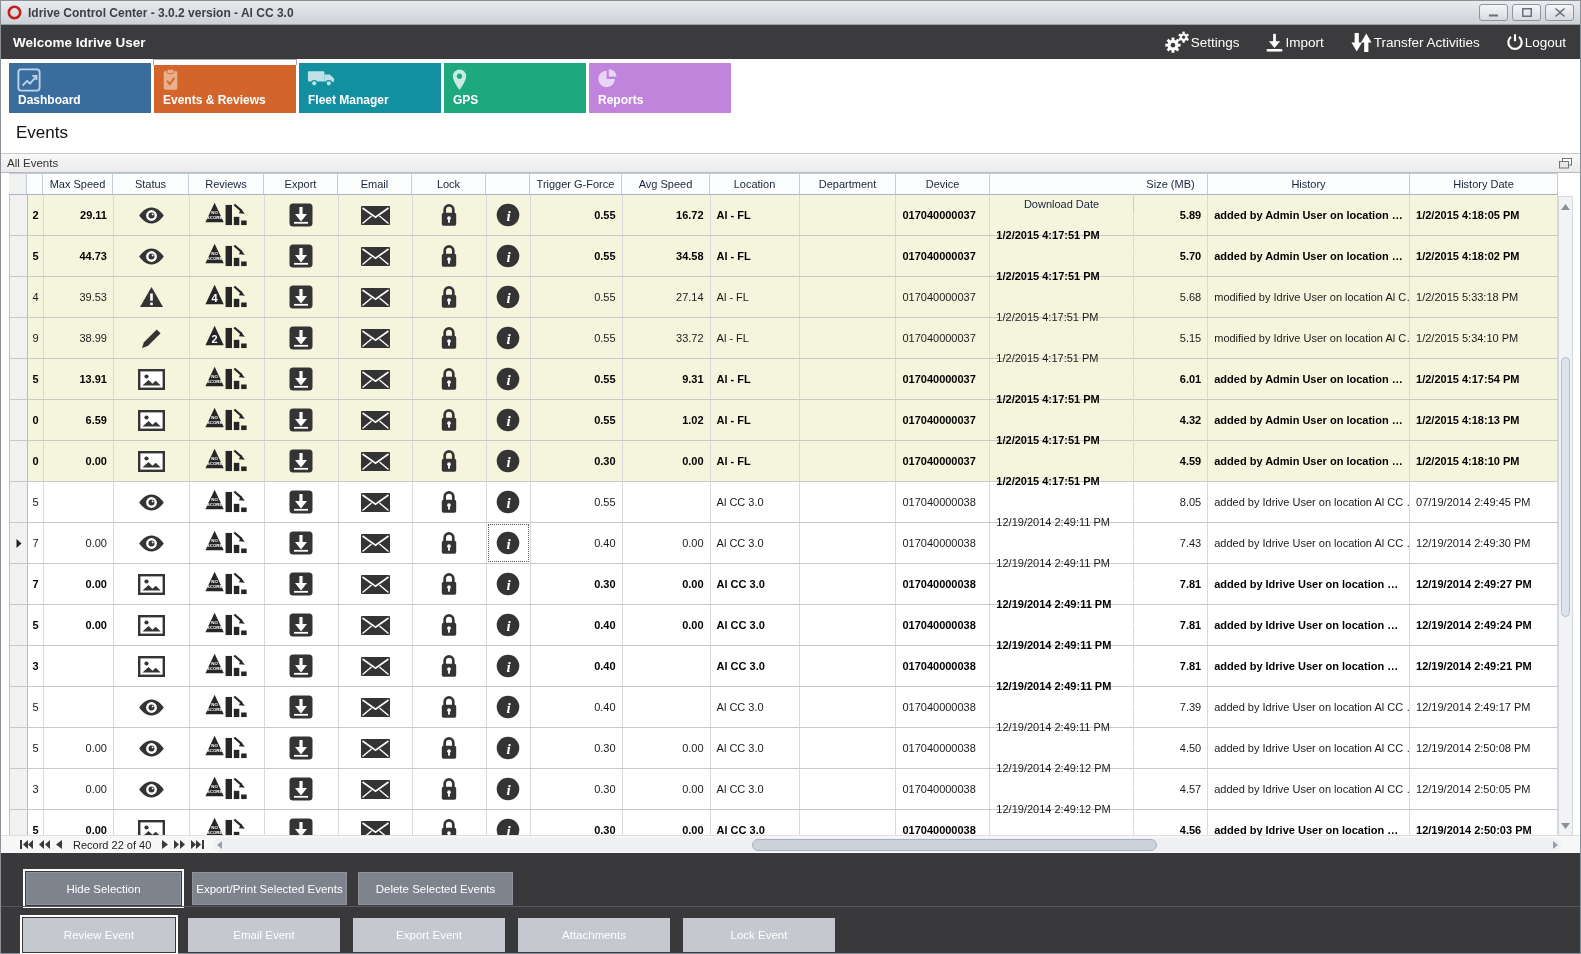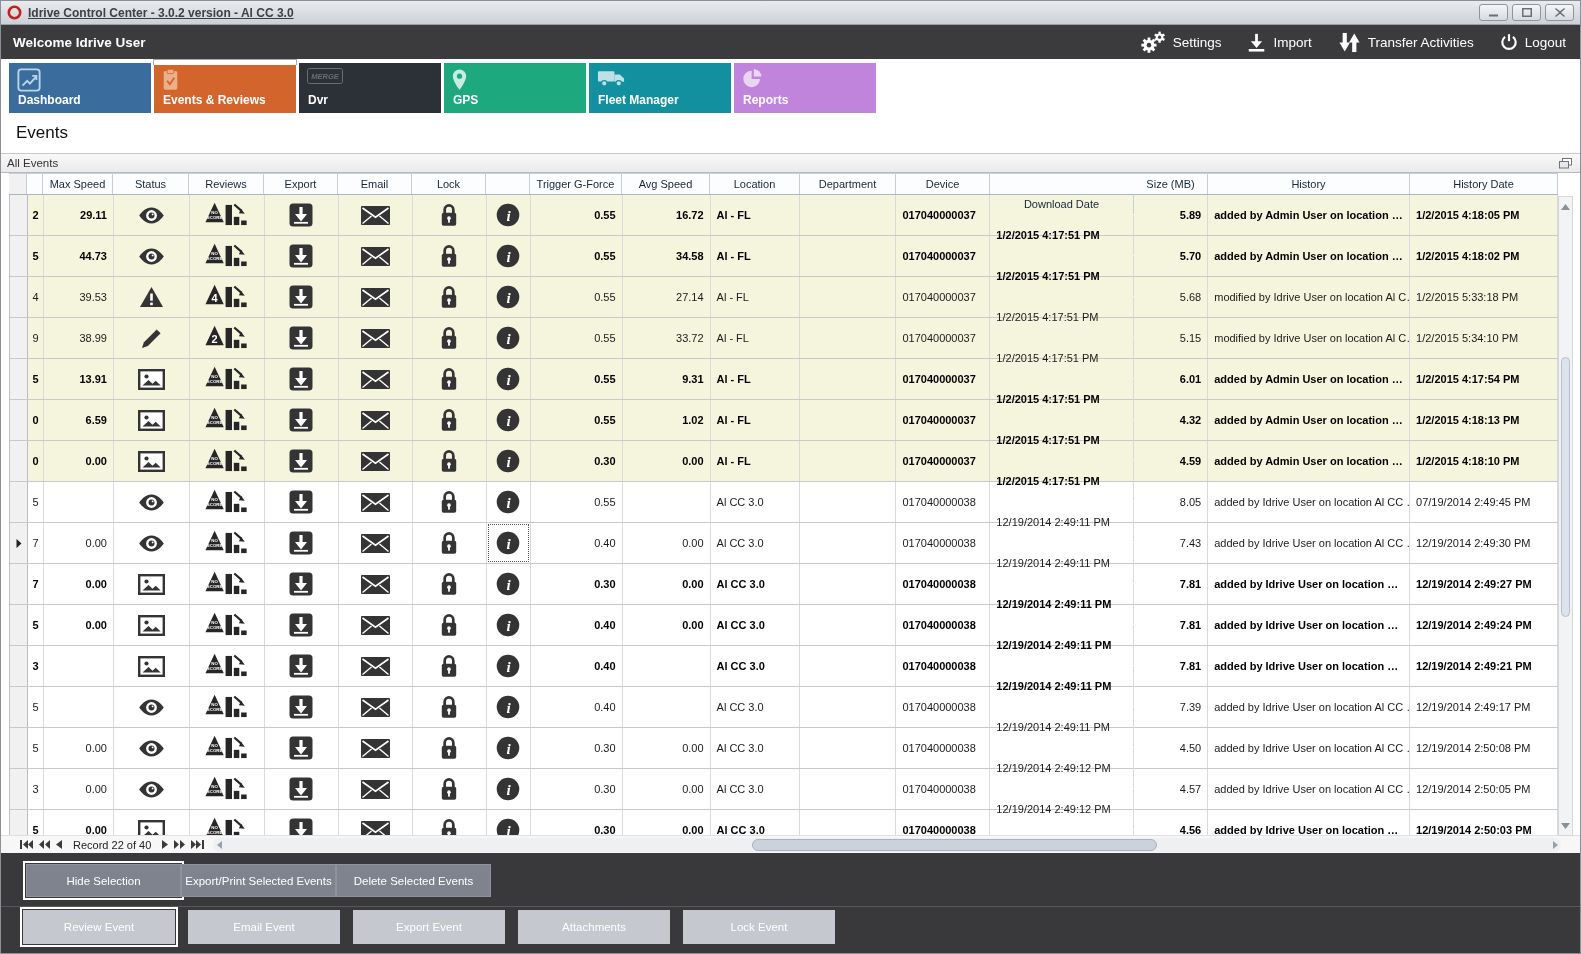--- a/index.html
+++ b/index.html
@@ -3,30 +3,30 @@
 <meta charset="utf-8">
 <style>
   * { box-sizing: border-box; margin: 0; padding: 0; }
   html,body { width:1581px; height:954px; overflow:hidden; }
   body { font-family:"Liberation Sans","DejaVu Sans",sans-serif; background:#fff; font-size:11px; color:#1a1a1a; }
   .window { width:1581px; height:954px; border:1px solid #8a9097; display:flex; flex-direction:column; background:#fff; }
 
   
   .titlebar { height:24px; background:linear-gradient(#e9ebee,#ccd1d7); border-bottom:1px solid #9aa0a8;
               display:flex; align-items:center; padding:0 6px; flex:0 0 auto; }
-  .titlebar .app-title { font-size:12px; font-weight:bold; color:#3c4147; margin-left:6px; flex:1;text-decoration:underline; }
+  .titlebar .app-title { font-size:12px; font-weight:bold; color:#3c4147; margin-left:6px; flex:1; }
   .win-btns { display:flex; gap:4px; }
   .win-btn { width:29px; height:17px; border:1px solid #8f959d; border-radius:3px;
              background:linear-gradient(#f5f6f8,#d7dadf); display:flex; align-items:center; justify-content:center; }
 
   
   .topbar { height:34px; background:#3b3b3d; color:#fff; display:flex; align-items:center; padding:0 14px 0 12px; flex:0 0 auto; }
   .welcome { font-size:13.5px; flex:1;font-weight:bold; }
   .topmenu { display:flex; align-items:center; gap:26px; }
-  .topmenu-item { display:flex; align-items:center; gap:7px; font-size:13.5px; color:#fff; cursor:default; }
+  .topmenu-item { display:flex; align-items:center; gap:1px; font-size:13.5px; color:#fff; cursor:default; }
 
   
   .tabs { display:flex; gap:3px; padding:4px 0 0 8px; background:#fff; flex:0 0 auto; }
   .tab { width:142px; height:50px; position:relative; color:#fff; padding:5px 8px; cursor:default; }
   .tab .tab-label { position:absolute; left:9px; bottom:6px; font-size:12px; font-weight:bold; }
   .tab.selected::before { content:""; position:absolute; top:-4px; left:-1px; right:-1px; height:5px;
                           background:#fff; border:1px solid #a9a9a9; border-bottom:none; }
 
   
   .page-title { font-size:17px; color:#111; padding:10px 0 10px 15px; flex:0 0 auto; }
@@ -76,21 +76,21 @@
   .recnav { height:18px; background:#f7f7f7; border-top:1px solid #e0e0e0; display:flex; align-items:center; padding:0 16px; flex:0 0 auto; }
   .nav-btn { margin:0 3px; display:flex; align-items:center; color:#3a3a3a; }
   .rec-label { font-size:11px; color:#222; margin:0 8px; white-space:nowrap; }
   .hscroll { flex:1; height:14px; margin:0 3px 0 6px; background:#eef0f2; border-radius:7px; position:relative; }
   .hs-arrow { position:absolute; top:0; width:12px; height:14px; display:flex; align-items:center; justify-content:center; color:#9aa0a8; }
   .hs-left { left:0; } .hs-right { right:0; }
   .hs-thumb { position:absolute; top:1px; left:40%; width:30%; height:12px; background:#ccd2db; border:1px solid #aab2c0; border-radius:6px; }
 
   
   .actions { flex:1; background:#39393b; position:relative; }
-  .actions-row1 { display:flex; padding:11px 0 0 25px; }
+  .actions-row1 { display:flex; gap:11px; padding:19px 0 0 25px; }
   .actions-row1 .btn { width:155px; height:33px; background:#7e838e; border:1px solid #8d929c; color:#fff; font-size:11.5px;
                        display:flex; align-items:center; justify-content:center; }
   .actions-sep { position:absolute; left:0; right:0; top:53px; border-top:1px solid #58585c; }
   .actions-row2 { display:flex; gap:13px; padding:13px 0 0 22px; }
   .actions-row2 .btn { width:152px; height:34px; background:#c5c8ce; border:none; color:#fff; font-size:11.5px;
                        display:flex; align-items:center; justify-content:center; }
   .btn.focused { outline:2px solid #fff; outline-offset:1px; }
 </style>
 </head>
 <body>
@@ -208,40 +208,34 @@
             <path d="M16.5 8.5H21V13" fill="none" stroke="#bcd4e8" stroke-width="2"></path>
           </svg>
         </span><span class="tab-label">Dashboard</span></div>
       <div class="tab selected" style="background:#d2642c"><span class="icon">
           <svg width="17" height="23" viewBox="0 0 20 26">
             <rect x="2" y="3" width="16" height="22" rx="2" fill="#e9b08b"></rect>
             <rect x="6" y="1" width="8" height="5" rx="1.5" fill="#e9b08b" stroke="#d2642c"></rect>
             <path d="M6 14.5l3.2 4L14.5 11" stroke="#d2642c" stroke-width="2.2" fill="none"></path>
           </svg>
         </span><span class="tab-label">Events &amp; Reviews</span></div>
-      <div class="tab" style="background:#2c3037"><span class="icon">
-          <svg width="36" height="16" viewBox="0 0 36 16">
-            <rect x="0.5" y="0.5" width="35" height="15" rx="2" fill="none" stroke="#686d75"></rect>
-            <text x="18" y="11" text-anchor="middle" font-size="7.5" font-style="italic" font-weight="bold" fill="#686d75" font-family="Liberation Sans,sans-serif">MERGE</text>
-          </svg>
-        </span><span class="tab-label">Dvr</span></div>
-      <div class="tab" style="background:#1ea87d"><span class="icon">
-          <svg width="15" height="23" viewBox="0 0 18 26">
-            <path d="M9 1a8 8 0 00-8 8c0 6.2 8 16.5 8 16.5S17 15.2 17 9a8 8 0 00-8-8z" fill="#c9ece0"></path>
-            <circle cx="9" cy="9" r="3.1" fill="#1ea87d"></circle>
-          </svg>
-        </span><span class="tab-label">GPS</span></div>
       <div class="tab" style="background:#13909f"><span class="icon">
           <svg width="29" height="20" viewBox="0 0 30 20">
             <rect x="1" y="3" width="17" height="10.5" rx="1" fill="#bfe0e6"></rect>
             <path d="M18 6.5h5.5l4.5 4v3.5h-10z" fill="#bfe0e6"></path>
             <circle cx="7.5" cy="15.5" r="2.8" fill="#bfe0e6" stroke="#13909f" stroke-width="1.2"></circle>
             <circle cx="22.5" cy="15.5" r="2.8" fill="#bfe0e6" stroke="#13909f" stroke-width="1.2"></circle>
           </svg>
         </span><span class="tab-label">Fleet Manager</span></div>
+      <div class="tab" style="background:#1ea87d"><span class="icon">
+          <svg width="15" height="23" viewBox="0 0 18 26">
+            <path d="M9 1a8 8 0 00-8 8c0 6.2 8 16.5 8 16.5S17 15.2 17 9a8 8 0 00-8-8z" fill="#c9ece0"></path>
+            <circle cx="9" cy="9" r="3.1" fill="#1ea87d"></circle>
+          </svg>
+        </span><span class="tab-label">GPS</span></div>
       <div class="tab" style="background:#c084dc"><span class="icon">
           <svg width="21" height="21" viewBox="0 0 24 24">
             <path d="M11 3a9.5 9.5 0 109.5 9.5H11z" fill="#e9d6f4"></path>
             <path d="M13.5 1a9.5 9.5 0 018.8 8.8h-8.8z" fill="#e9d6f4"></path>
           </svg>
         </span><span class="tab-label">Reports</span></div>
     </div>
 
   <div class="page-title">Events</div>
 

